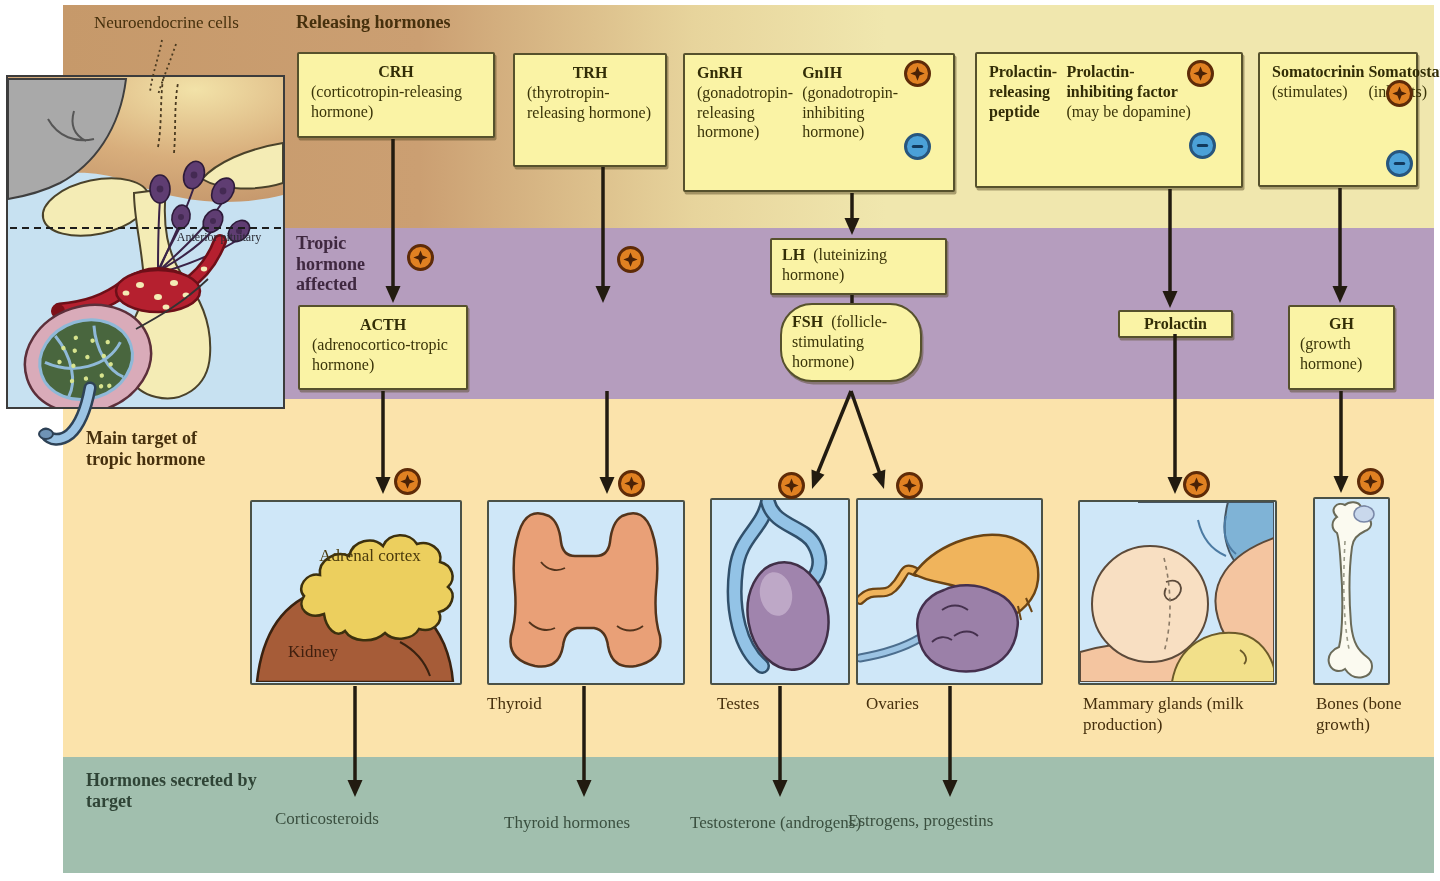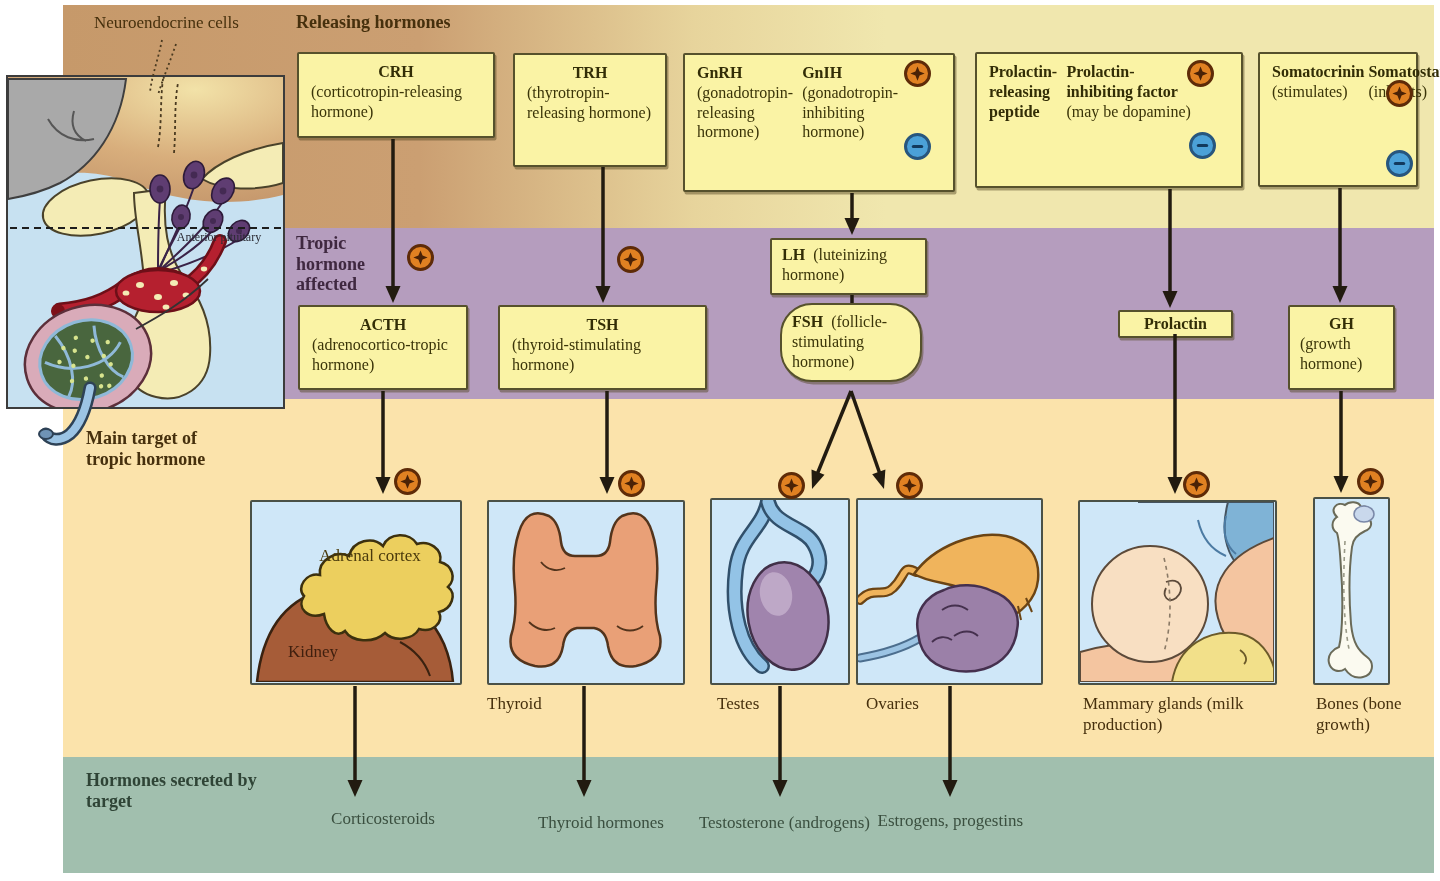--- a/index.html
+++ b/index.html
@@ -30,21 +30,21 @@
   .hgloss{color:var(--box_text);}
   .hrow .hname{margin-right:4px;}
   .hname.stack{margin-right:0;}
 
   
   .obox{position:absolute;background:var(--organ_box_fill);border:2.5px solid var(--organ_box_border);
         border-radius:2px;box-sizing:border-box;overflow:hidden;}
   .obox svg{position:absolute;left:0;top:0;}
 
   .organ-label{position:absolute;font-size:17px;line-height:1.22;color:var(--text_dark);}
-  .sec-label{position:absolute;font-size:17px;line-height:1.25;color:var(--secreted_text);text-align:right;}
+  .sec-label{position:absolute;font-size:17px;line-height:1.25;color:var(--secreted_text);text-align:left;}
   .inner-label{position:absolute;font-size:17px;color:#4a3a0c;text-align:center;line-height:1.15;}
 
   
   .icon{position:absolute;width:27px;height:27px;border-radius:50%;box-sizing:border-box;
         display:flex;align-items:center;justify-content:center;}
   .icon.plus{background:var(--stimulate_fill);border:3px solid var(--stimulate_border);}
   .icon.minus{background:var(--inhibit_fill);border:3px solid var(--inhibit_border);}
   .icon svg{width:19px;height:19px;display:block;}
 
   
@@ -206,27 +206,21 @@
       <span class="hgloss">(inhibits)</span>
     </div>
   </div>
 
   <div class="hbox" style="left:298px;top:305px;width:170px;height:85px;">
     <div class="hrow">
       <span class="hname stack">ACTH</span>
       <span class="hgloss">(adrenocortico-tropic hormone)</span>
     </div>
   </div>
-  <div class="hbox" style="left:498px;top:305px;width:209px;height:85px;">
-    <div class="hrow">
-      <span class="hname stack">TSH</span>
-      <span class="hgloss">(thyroid-stimulating hormone)</span>
-    </div>
-  </div>
-  <div class="hbox" style="left:770px;top:238px;width:157px;height:57px;padding:5px 10px;">
+  <div class="hbox" style="left:770px;top:238px;width:177px;height:57px;padding:5px 10px;">
     <div class="hrow">
       <span class="hname">LH</span>
       <span class="hgloss">(luteinizing hormone)</span>
     </div>
   </div>
   <div class="hbox" style="left:780px;top:303px;width:142px;height:79px;padding:7px 10px;border-radius:32px;">
     <div class="hrow">
       <span class="hname">FSH</span>
       <span class="hgloss">(follicle-stimulating hormone)</span>
     </div>

